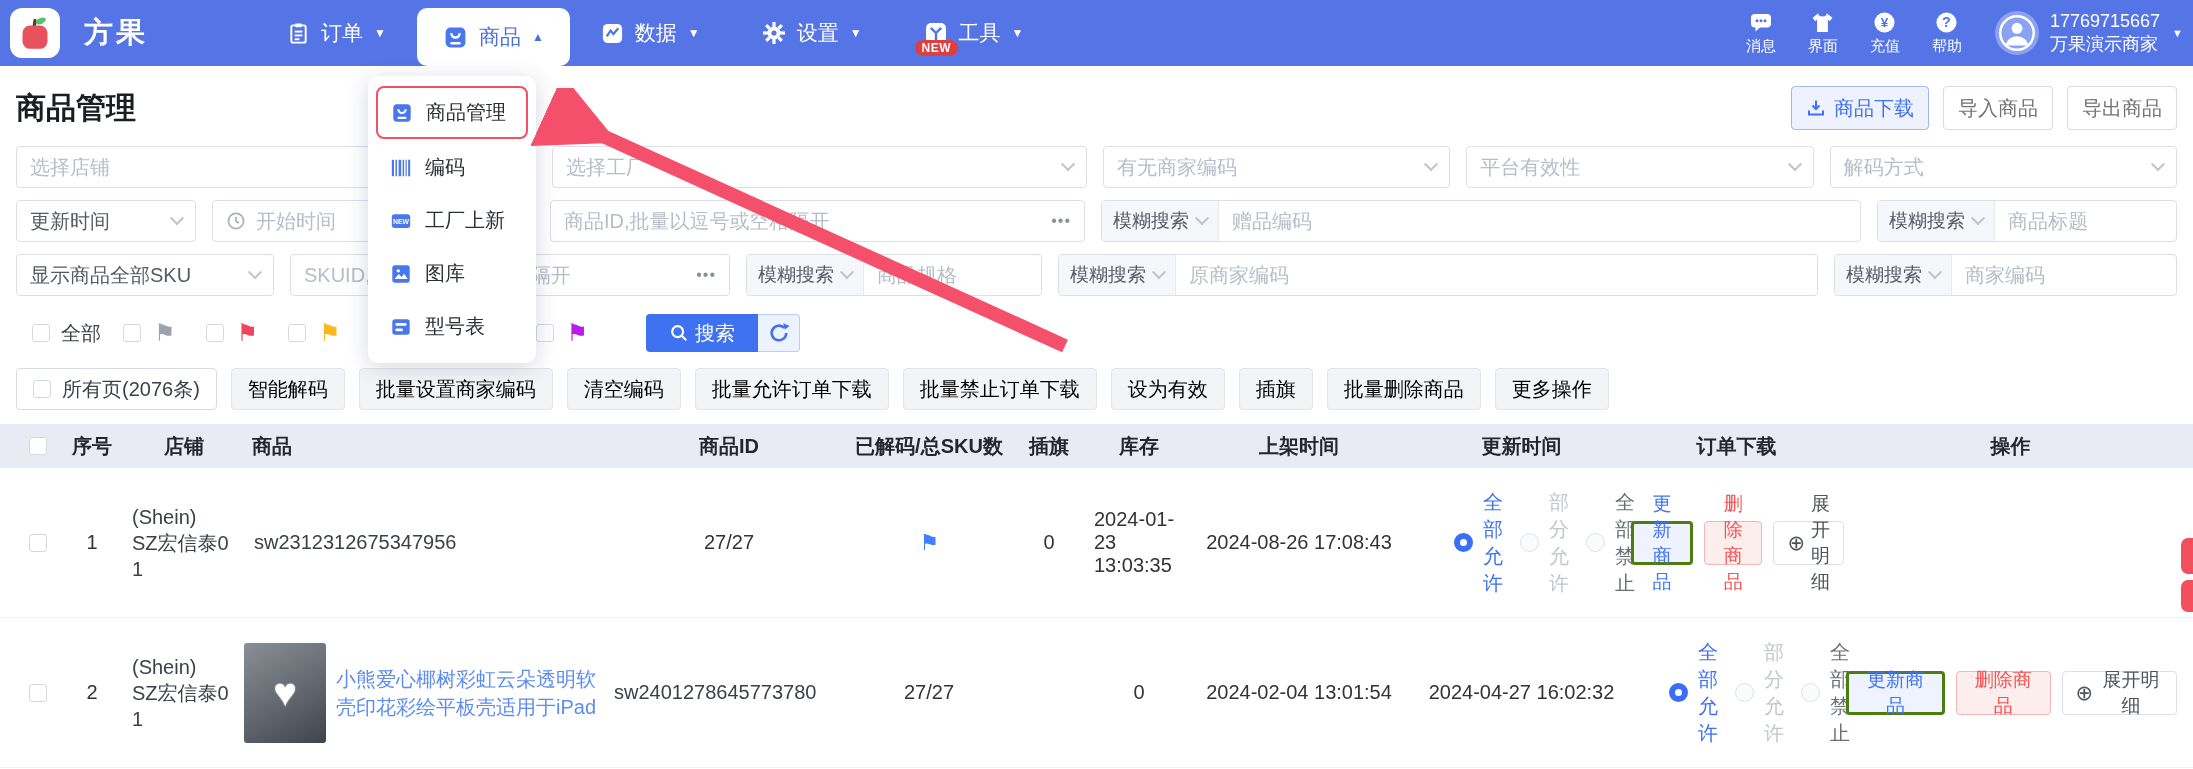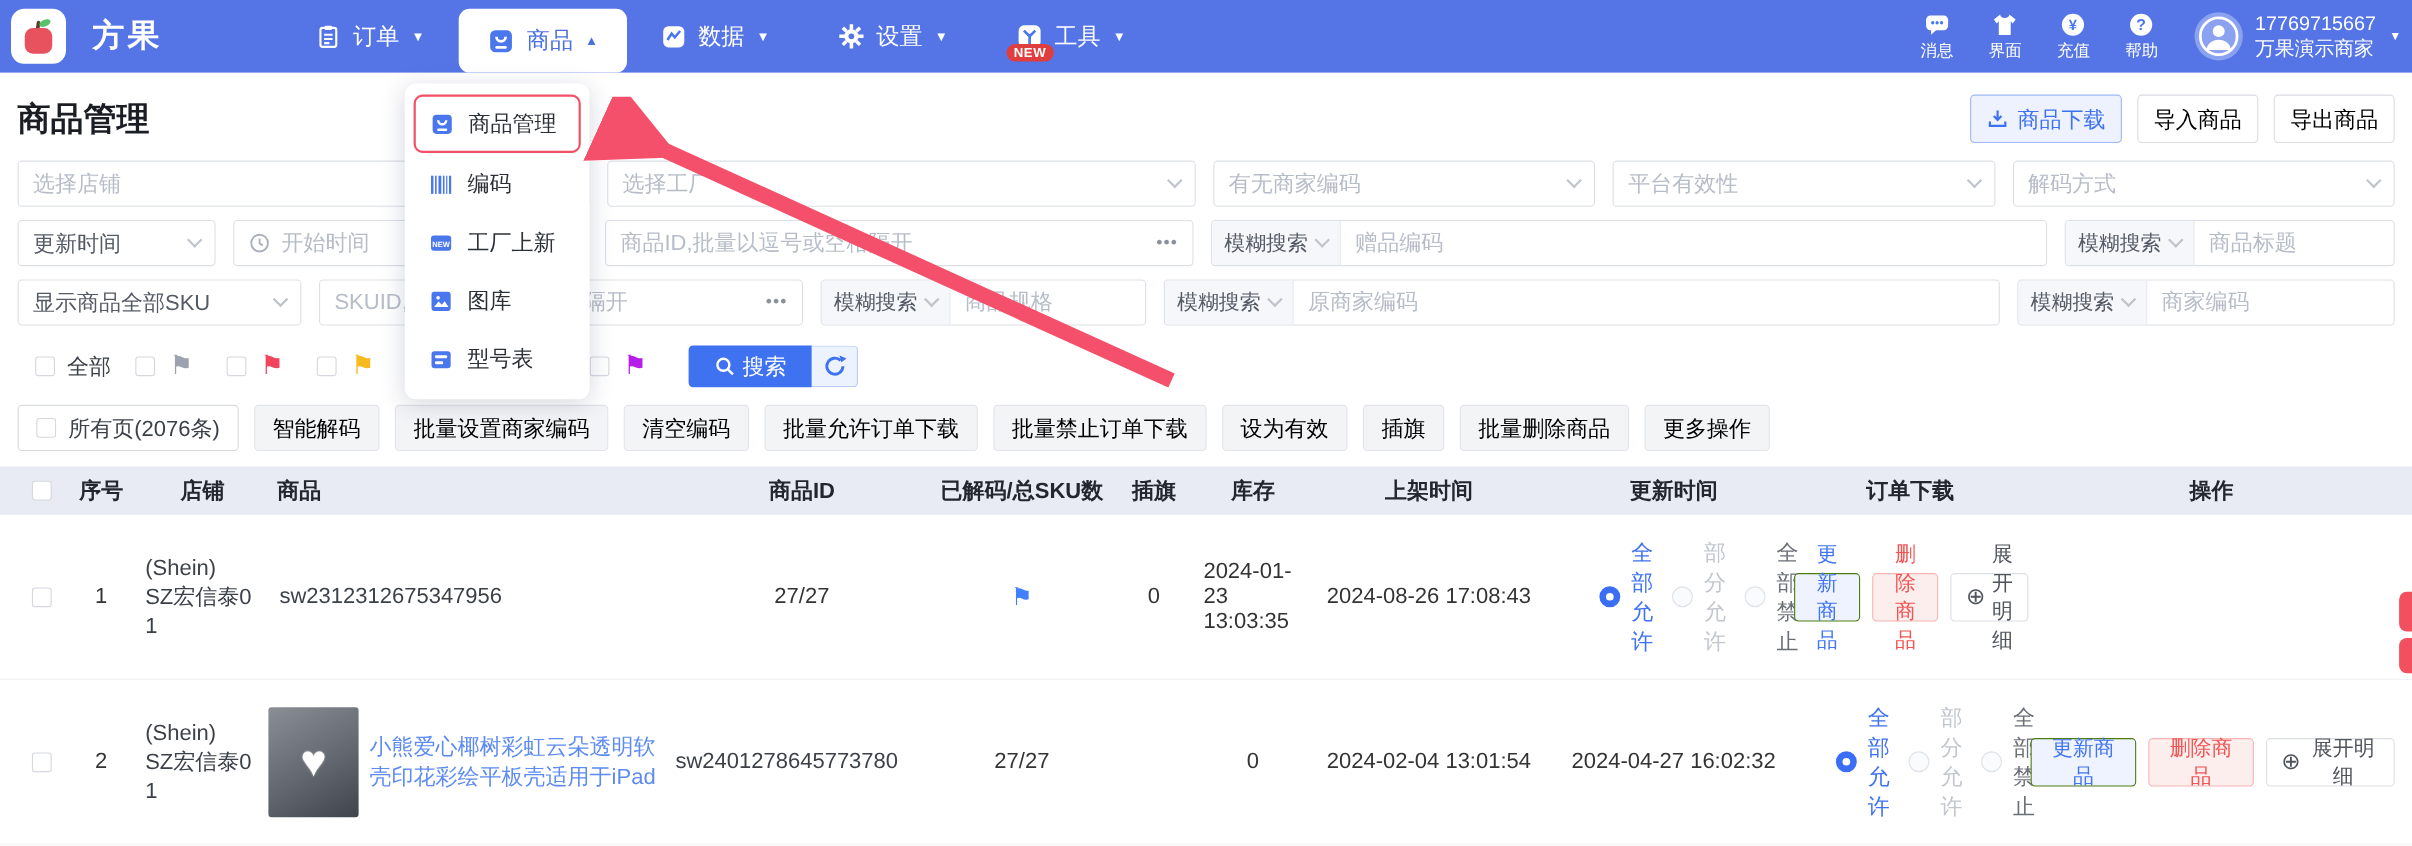--- a/index.html
+++ b/index.html
@@ -18,21 +18,21 @@
   .nav-right { margin-left:auto; display:flex; align-items:center; gap:32px; }
   .nav-mini { display:flex; flex-direction:column; align-items:center; gap:3px; font-size:15px; cursor:pointer; }
   .user-block { display:flex; align-items:center; gap:10px; cursor:pointer; }
   .user-text { font-size:18px; line-height:23px; }
   .user-caret { font-size:11px; margin-left:2px; }
 
   
   .page-head { display:flex; align-items:center; justify-content:space-between; padding:20px 16px 16px; }
   .page-title { font-size:30px; font-weight:bold; color:#1a1d24; }
   .head-actions { display:flex; gap:14px;margin-left:24px; }
-  .hbtn { height:44px; border-radius:4px; font-size:20px; display:flex; align-items:center; justify-content:center; gap:8px; padding:0 14px; cursor:pointer; background:#fff; border:1px solid #d9dce3; color:#000000; }
+  .hbtn { height:44px; border-radius:4px; font-size:20px; display:flex; align-items:center; justify-content:center; gap:8px; padding:0 14px; cursor:pointer; background:#fff; border:1px solid #d9dce3; color:#737373; }
   .hbtn.primary-light { background:#edf2fe; border-color:#9db8f2; color:#3f72f0; }
 
   
   .filters { padding:0 16px; }
   .frow { display:flex; gap:16px; margin-bottom:12px; }
   .box { height:42px; border:1px solid #dcdfe6; border-radius:4px; background:#fff; display:flex; align-items:center; padding:0 13px; font-size:20px; flex:0 0 auto; }
   .box.flex1 { flex:1 1 0; }
   .sel { justify-content:space-between; cursor:pointer; }
   .ph { color:#b6bcc8; }
   .dk { color:#555b66; }
@@ -46,21 +46,21 @@
   .dash { color:#555b66; margin:0 10px; }
 
   
   .flagrow { display:flex; align-items:center; padding:6px 16px 2px; }
   .cb { width:18px; height:18px; border:1px solid #d5d8de; border-radius:3px; background:#fff; flex:0 0 auto; cursor:pointer; }
   .all-group { display:flex; align-items:center; gap:11px; margin-right:22px; font-size:20px; color:#3c4049; }
   .pair { display:flex; align-items:center; gap:13px; margin-right:30px; }
   .flag { font-size:24px; line-height:1; }
   .f-gray{color:#9da3ae} .f-red{color:#f2455d} .f-yellow{color:#f7ba1e}
   .f-green{color:#23c343} .f-blue{color:#4080ff} .f-purple{color:#b71de8}
-  .search-group { display:flex; margin-left:8px; }
+  .search-group { display:flex; margin-left:28px; }
   .search-btn { width:112px; height:38px; background:#3f72f0; color:#fff; border:none; border-radius:4px 0 0 4px; font-size:20px; display:flex; align-items:center; justify-content:center; gap:6px; cursor:pointer; font-family:inherit; }
   .refresh-btn { width:42px; height:38px; background:#ecf2fe; border:1px solid #b9cdf8; border-left:none; border-radius:0 4px 4px 0; display:flex; align-items:center; justify-content:center; cursor:pointer; }
 
   
   .toolbar { display:flex; gap:14px; padding:14px 16px 12px; }
   .select-all { height:42px; background:#fff; border:1px solid #d8dbe0; border-radius:4px; display:flex; align-items:center; gap:11px; padding:0 16px; font-size:20px; color:#3c4049; cursor:pointer; }
   .tbtn { height:42px; background:#f3f4f6; border:1px solid #e2e4e9; border-radius:4px; display:flex; align-items:center; padding:0 16px; font-size:20px; color:#000000; cursor:pointer; font-family:inherit; }
 
   
   .grid { display:grid; grid-template-columns:44px 64px 120px 360px 250px 150px 90px 90px 230px 215px 215px 1fr; padding:0 16px; align-items:center; }
@@ -79,21 +79,21 @@
   .ptitle { color:#5d8bf2; max-width:272px; line-height:28px; cursor:pointer; }
   .mono-id { color:#3c4049; }
   .dl-col { display:flex; flex-direction:row; gap:17px; padding-left:46px; justify-content:center; }
   .radio-line { display:flex; align-items:center; gap:10px; font-size:20px; cursor:pointer; }
   .radio { width:19px; height:19px; border-radius:50%; flex:0 0 auto; }
   .radio.on { border:6px solid #3a6ef5; background:#fff; }
   .radio.off { border:1px solid #dfe2e8; background:#fafbfc; }
   .lbl-on { color:#3f72f0; } .lbl-dim { color:#c2c6cd; } .lbl-off { color:#6b7078; }
   .ops { display:flex; gap:11px; align-items:center; }
   .obtn { height:44px; border-radius:4px; font-size:19px; display:flex; align-items:center; justify-content:center; gap:6px; padding:0 13px; cursor:pointer; font-family:inherit; }
-  .obtn.update { background:#eef3ff; border:1px solid #4d7c0f; color:#4275f2; }
+  .obtn.update { background:#eef3ff; border:3px solid #4d7c0f; color:#4275f2; }
   .obtn.delete { background:#fdeeee; border:1px solid #f6b4b4; color:#f25353; }
   .obtn.expand { background:#fff; border:1px solid #dcdfe6; color:#50545c; }
   .expand-glyph { font-size:21px; }
 
   
   .dropdown { position:absolute; left:368px; top:76px; width:168px; background:#fff; border-radius:10px; box-shadow:0 4px 22px rgba(30,40,80,.18); padding:6px 0 10px; z-index:50; }
   .ditem { display:flex; align-items:center; gap:13px; padding:13px 22px; font-size:20px; color:#2b2f36; cursor:pointer; }
   .ditem.highlight { border:2px solid #f25066; border-radius:8px; margin:4px 8px 2px; padding:11px 13px; }
   .arrow-svg { position:absolute; left:520px; top:88px; z-index:60; pointer-events:none; }
   .float-tab { position:absolute; right:0; width:12px; background:#f2505e; border-radius:7px 0 0 7px; z-index:40; }

